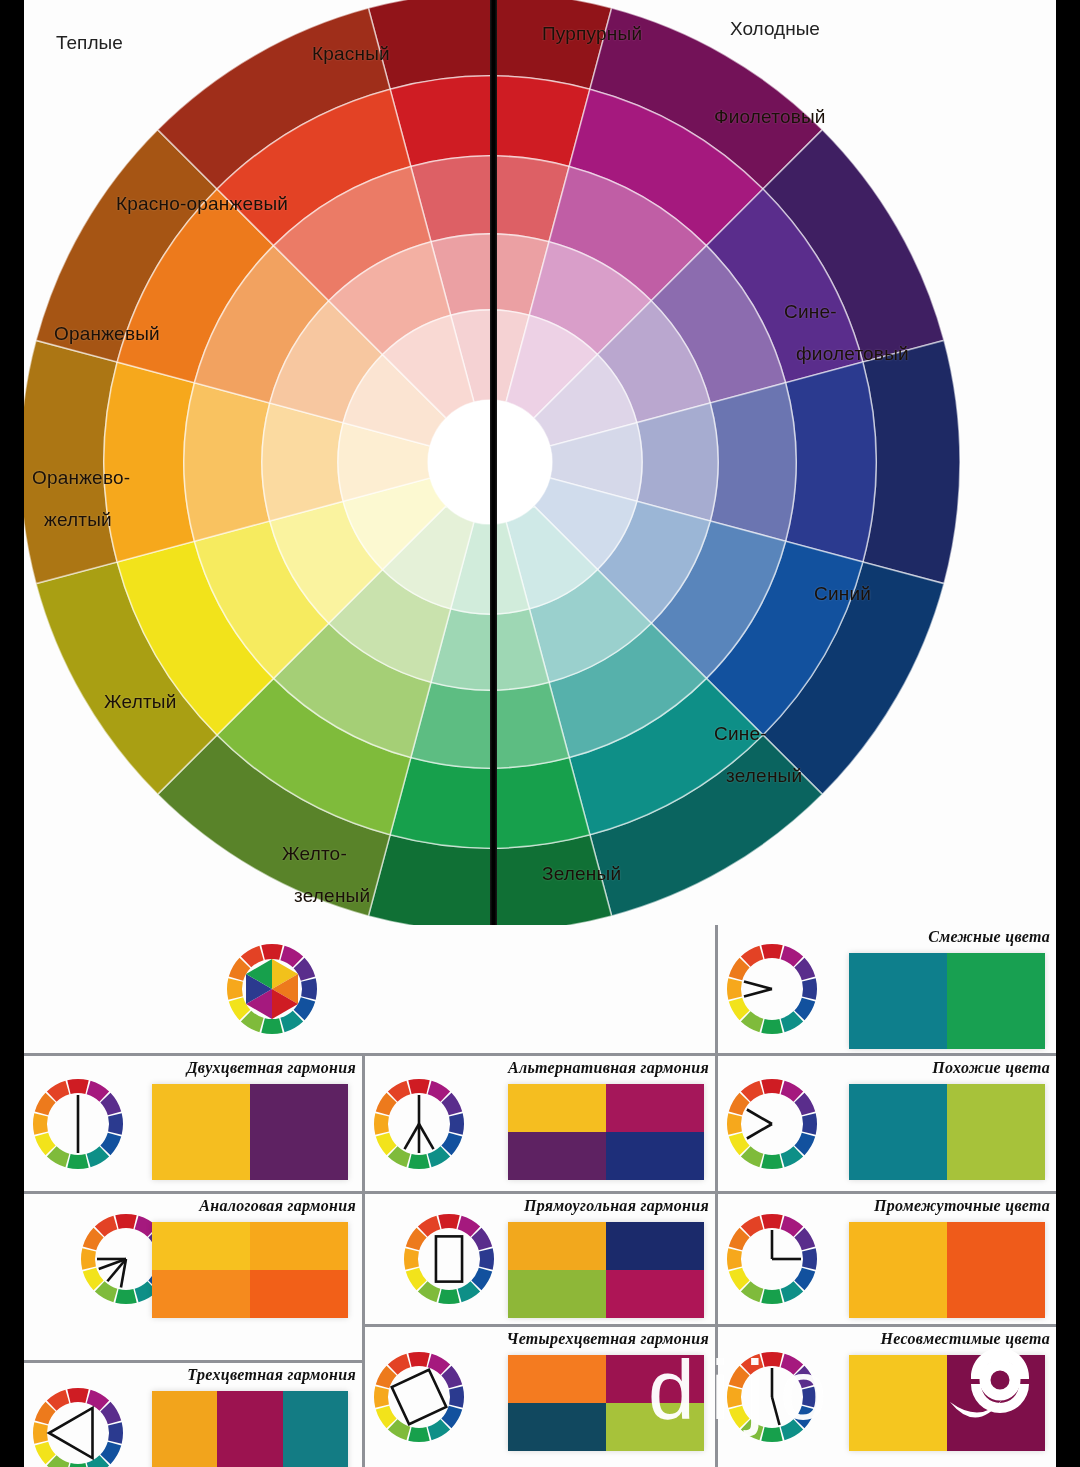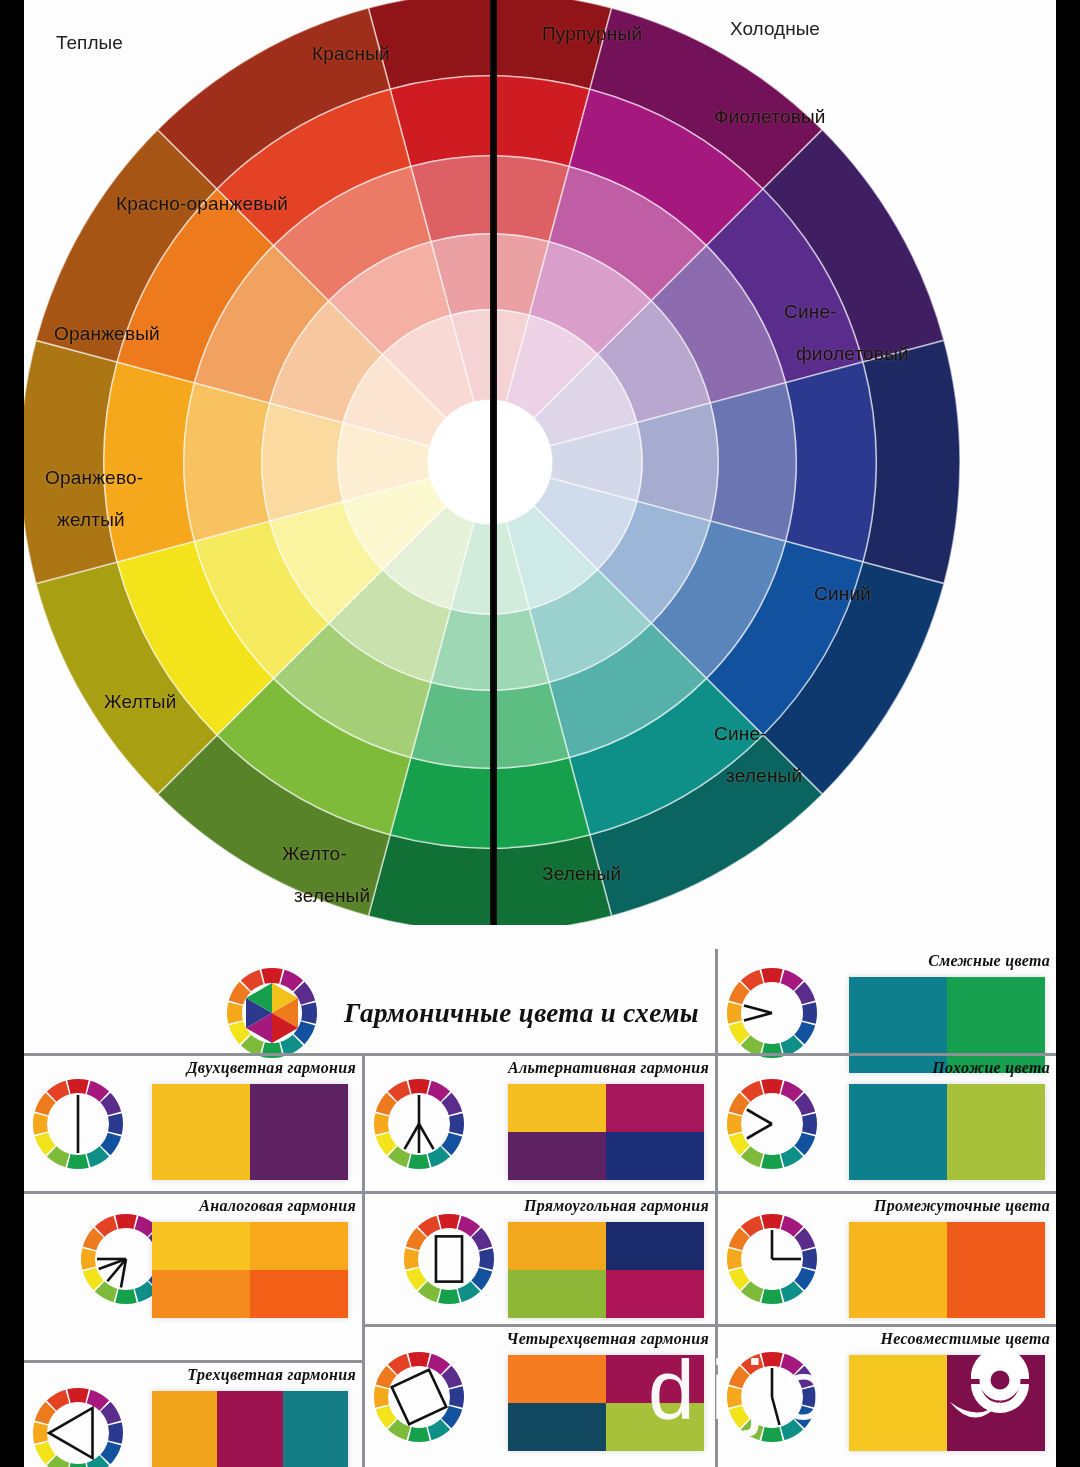--- a/index.html
+++ b/index.html
@@ -35,21 +35,21 @@
     position: absolute; left: 24px; top: 925px; width: 1032px; height: 542px;
     background: #fdfdfd;
   }
   .hrow { position: absolute; left: 0; width: 1032px; display: flex; }
   .hcell {
     position: relative; height: 100%;
     border-top: 3px solid #8f9197;
     display: flex; align-items: center;
   }
   .hcell.vsep { border-left: 3px solid #8f9197; }
-  .hcell.notop { border-top: none; margin-top: 24px; }
+  .hcell.notop { border-top: none; }
 
   .scheme-title {
     position: absolute; top: 3px; left: 0; right: 6px;
     text-align: right;
     font-family: "Liberation Serif", serif;
     font-style: italic; font-weight: bold;
     font-size: 16px; color: #111; letter-spacing: .3px;
     white-space: nowrap;
   }
   .scheme-wheel { flex: 0 0 auto; margin-left: 6px; }
@@ -183,21 +183,21 @@
         <div class="wheel-label" style="left: 518px; top: 862px;">
           <div style="">Зеленый</div>
         </div>
         <div class="wheel-label" style="left: 258px; top: 842px;">
           <div style="">Желто-</div>
           <div style="margin-top:18px;margin-left:12px;">зеленый</div>
         </div>
         <div class="wheel-label" style="left: 80px; top: 690px;">
           <div style="">Желтый</div>
         </div>
-        <div class="wheel-label" style="left: 21px; top: 466px;">
+        <div class="wheel-label" style="left: 8px; top: 466px;">
           <div style="">Оранжево-</div>
           <div style="margin-top:18px;margin-left:12px;">желтый</div>
         </div>
         <div class="wheel-label" style="left: 30px; top: 322px;">
           <div style="">Оранжевый</div>
         </div>
         <div class="wheel-label" style="left: 92px; top: 192px;">
           <div style="">Красно-оранжевый</div>
         </div>
       </div>
@@ -221,21 +221,20 @@
             <path d="M4.298957404066378,58.73400559103615 A45,45 0 0 1 4.298957404066371,37.26599440896388 L18.865971602710914,40.843996272642585 A30,30 0 0 0 18.86597160271092,55.15600372735743 Z" fill="#F6A81C"></path>
             <path d="M4.786784144537556,35.4454002282347 A45,45 0 0 1 15.5207897355737,16.8535571758317 L26.347193157049134,27.235704783887797 A30,30 0 0 0 19.191189429691704,39.63026681882313 Z" fill="#ED7A1C"></path>
             <path d="M16.85355717583169,15.5207897355737 A45,45 0 0 1 35.44540022823467,4.78678414453757 L39.63026681882311,19.19118942969171 A30,30 0 0 0 27.235704783887794,26.347193157049134 Z" fill="#E34225"></path>
             <path d="M48,48 L48,18 L73.98076211353316,33 Z" fill="#F2C11B"></path>
             <path d="M48,48 L73.98076211353316,33 L73.98076211353316,63 Z" fill="#ED7A1C"></path>
             <path d="M48,48 L73.98076211353316,63 L48,78 Z" fill="#CF1C23"></path>
             <path d="M48,48 L48,78 L22.01923788646684,63 Z" fill="#A5197E"></path>
             <path d="M48,48 L22.01923788646684,63 L22.019237886466843,33 Z" fill="#2B3A8F"></path>
             <path d="M48,48 L22.019237886466843,33 L47.99999999999999,18 Z" fill="#17A04C"></path>
           </svg>
-        <div id="hdr-title">Гармоничные цвета и схемы</div>
       </div>
       <div class="hcell notop vsep" style="width:341px;">
           <div class="scheme-title">Смежные цвета</div>
           <svg width="96" height="96" viewBox="0 0 96 96" class="scheme-wheel">
             <path d="M37.26599440896387,4.298957404066378 A45,45 0 0 1 58.73400559103614,4.298957404066378 L55.394537184936006,17.89483732280128 A31,31 0 0 0 40.605462815064,17.89483732280128 Z" fill="#CF1C23"></path>
             <path d="M60.55459977176532,4.786784144537563 A45,45 0 0 1 79.1464428241683,15.5207897355737 L69.45643838998262,25.625432928950772 A31,31 0 0 0 56.64872428721611,18.230895744014767 Z" fill="#A5197E"></path>
             <path d="M80.4792102644263,16.853557175831693 A45,45 0 0 1 91.21321585546244,35.44540022823469 L77.76910425598524,39.351275712783895 A31,31 0 0 0 70.37456707104923,26.543561610017388 Z" fill="#5A2D8C"></path>
             <path d="M91.70104259593361,37.26599440896386 A45,45 0 0 1 91.70104259593361,58.73400559103614 L78.10516267719872,55.394537184936006 A31,31 0 0 0 78.10516267719872,40.605462815063994 Z" fill="#2B3A8F"></path>
             <path d="M91.21321585546244,60.55459977176532 A45,45 0 0 1 80.4792102644263,79.1464428241683 L70.37456707104923,69.45643838998261 A31,31 0 0 0 77.76910425598524,56.64872428721611 Z" fill="#12519E"></path>
             <path d="M79.1464428241683,80.4792102644263 A45,45 0 0 1 60.55459977176532,91.21321585546244 L56.64872428721611,77.76910425598524 A31,31 0 0 0 69.45643838998261,70.37456707104923 Z" fill="#0E8F87"></path>

